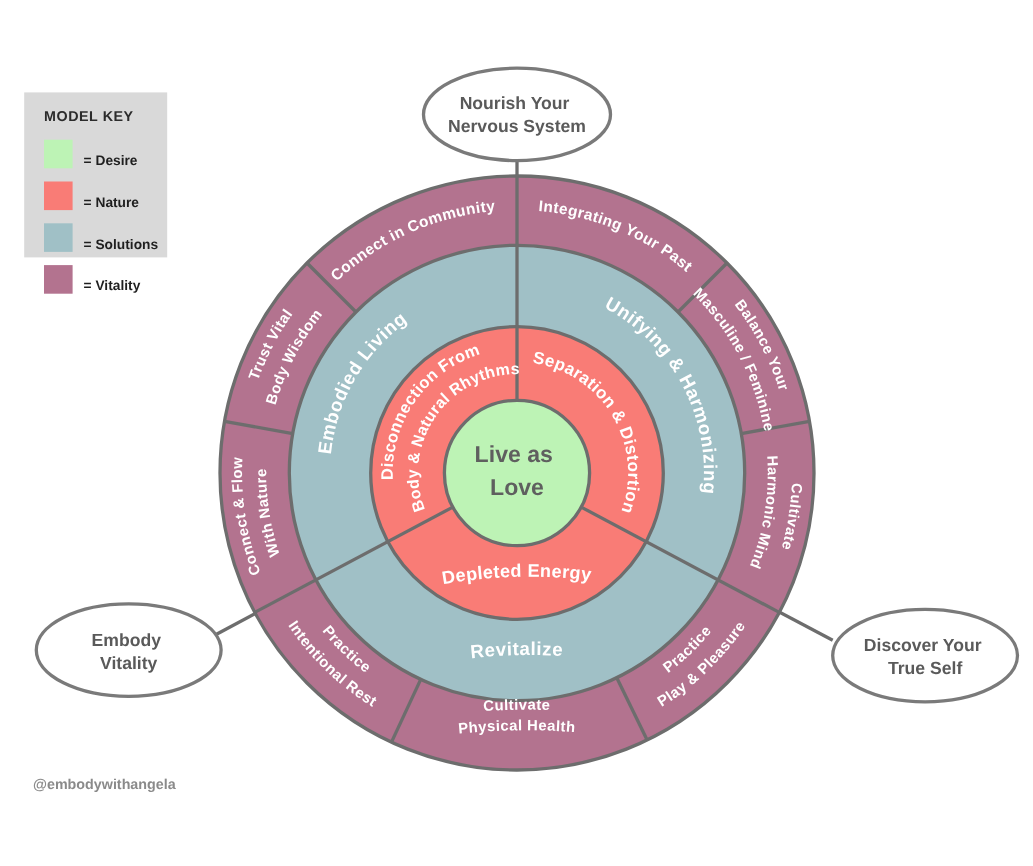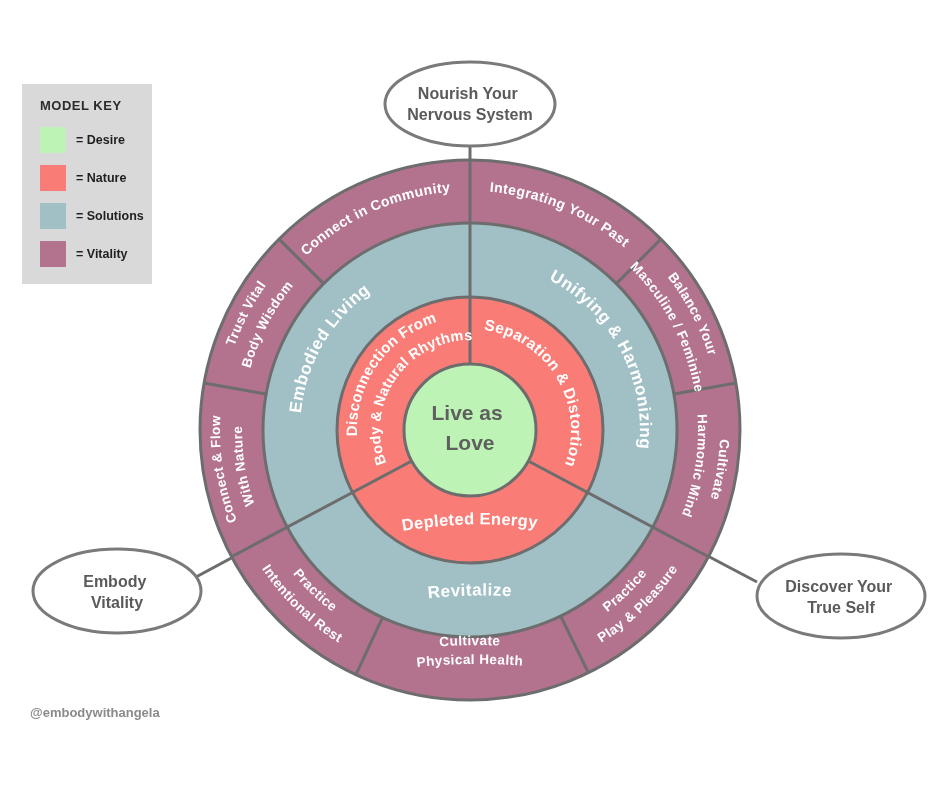--- a/index.html
+++ b/index.html
@@ -1,22 +1,22 @@
 <!DOCTYPE html>
 <html><head>
 <meta charset="utf-8">
 <style>
   html,body{margin:0;padding:0;background:#ffffff;}
   #canvas{position:relative;width:939px;height:787px;background:#ffffff;overflow:hidden;
           font-family:"Liberation Sans", sans-serif;}
   
-  .model-key{position:absolute;left:22px;top:84px;width:130px;height:200px;background:#d9d9d9;
+  .model-key{position:absolute;left:22px;top:84px;width:130px;height:150px;background:#d9d9d9;
              box-sizing:border-box;padding:14px 0 0 18px;}
   .model-key h2{margin:0 0 14px 0;font-size:13px;letter-spacing:.5px;color:#2b2b2b;font-weight:bold;}
-  .key-row{display:flex;align-items:center;margin-bottom:12px;}
+  .key-row{display:flex;align-items:flex-end;margin-bottom:12px;}
   .swatch{width:26px;height:26px;margin-right:10px;flex:0 0 auto;}
   .key-label{font-size:12.5px;font-weight:bold;color:#1f1f1f;}
   
   .handle{position:absolute;left:30px;top:705px;font-size:13px;font-weight:bold;color:#8a8a8a;}
   
   text{font-family:"Liberation Sans", sans-serif;}
   .ring-txt{fill:#ffffff;font-weight:bold;}
   .purple-txt{font-size:13.5px;letter-spacing:.4px;}
   .red-txt{font-size:15px;letter-spacing:.3px;}
   .blue-txt{font-size:17px;letter-spacing:.5px;}

